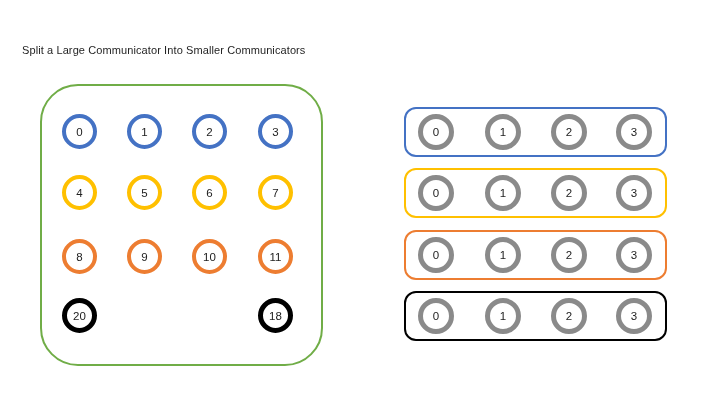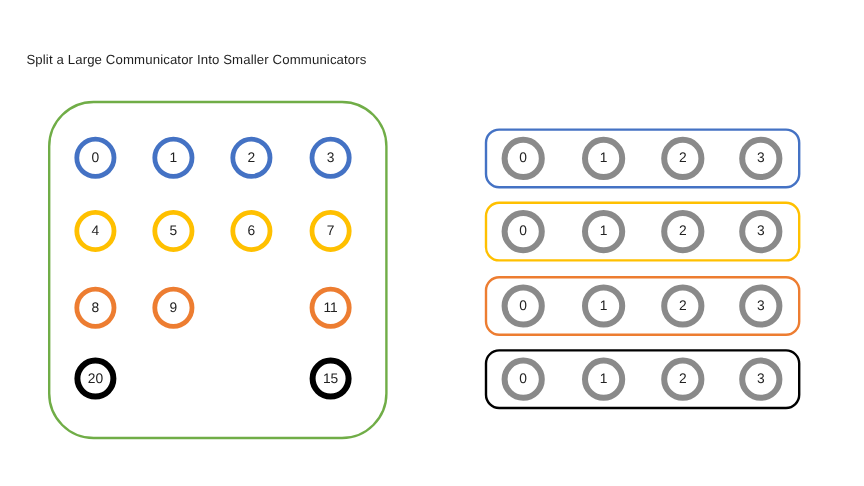--- a/index.html
+++ b/index.html
@@ -96,24 +96,25 @@
     <div class="circle lc2 lr0" style="border-color: rgb(68, 114, 196);">2</div>
     <div class="circle lc3 lr0" style="border-color: rgb(68, 114, 196);">3</div>
 
     <div class="circle lc0 lr1" style="border-color: rgb(255, 192, 0);">4</div>
     <div class="circle lc1 lr1" style="border-color: rgb(255, 192, 0);">5</div>
     <div class="circle lc2 lr1" style="border-color: rgb(255, 192, 0);">6</div>
     <div class="circle lc3 lr1" style="border-color: rgb(255, 192, 0);">7</div>
 
     <div class="circle lc0 lr2" style="border-color: rgb(237, 125, 49);">8</div>
     <div class="circle lc1 lr2" style="border-color: rgb(237, 125, 49);">9</div>
+    <div class="circle lc2 lr2" style="border-color: rgb(237, 125, 49);">10</div>
     <div class="circle lc3 lr2" style="border-color: rgb(237, 125, 49); text-align: right;">11</div>
 
     <div class="circle thick lc0 lr3" style="border-color: rgb(0, 0, 0);">20</div>
-    <div class="circle thick lc3 lr3" style="border-color: rgb(0, 0, 0);">15</div>
+    <div class="circle thick lc3 lr3" style="border-color: rgb(0, 0, 0);">18</div>
   </div>
 
   <div class="sub-box sub0" style="border-color: rgb(68, 114, 196);">
     <div class="gray-circle rc0" style="border-color: rgb(138, 138, 138);">0</div>
     <div class="gray-circle rc1" style="border-color: rgb(138, 138, 138);">1</div>
     <div class="gray-circle rc2" style="border-color: rgb(138, 138, 138);">2</div>
     <div class="gray-circle rc3" style="border-color: rgb(138, 138, 138);">3</div>
   </div>
 
   <div class="sub-box sub1" style="border-color: rgb(255, 192, 0);">

